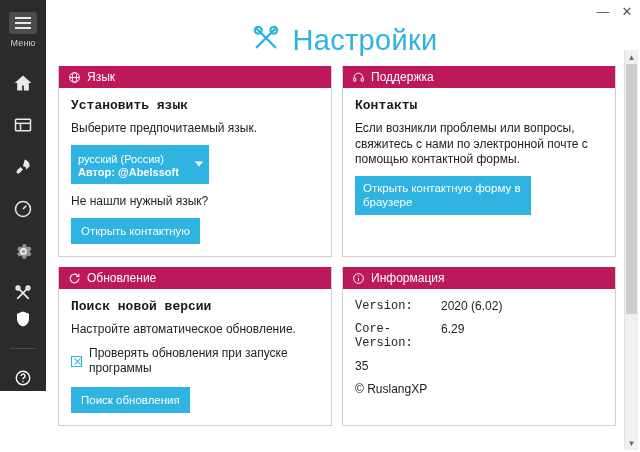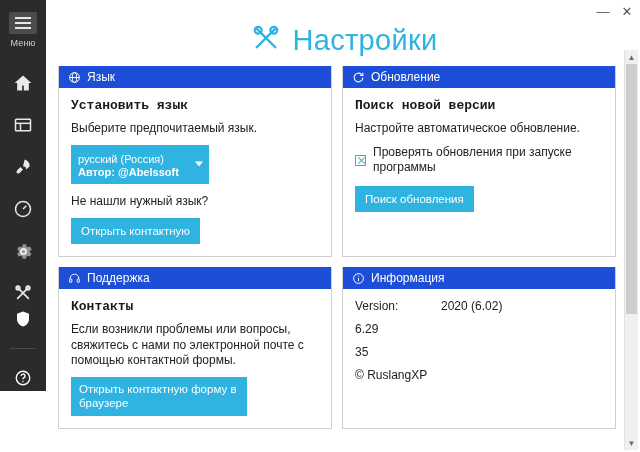--- a/index.html
+++ b/index.html
@@ -138,21 +138,21 @@
     grid-template-columns: 1fr 1fr;
     gap: 10px 10px;
   }
   .card {
     background: #ffffff;
     border: 1px solid #cfcfcf;
     border-top: none;
     overflow: hidden;
   }
   .card-head {
-    background: #1d4ed8;
+    background: #be185d;
     color: #ffffff;
     height: 22px;
     display: flex;
     align-items: center;
     gap: 6px;
     padding: 0 8px;
     font-size: 12px;
   }
   .card-head .ci {
     width: 14px; height: 14px;
@@ -248,21 +248,21 @@
     font-size: 12px;
     color: #222;
     margin-bottom: 9px;
   }
   .info-row {
     display: flex;
     font-size: 12px;
     color: #222;
     margin-bottom: 9px;
   }
-  .info-key { width: 86px; flex: 0 0 86px; }
+  .info-key { width: 86px; flex: 0 0 86px; font-family: Liberation Mono, monospace; }
   .info-val { }
 
   
   .scrollbar {
     position: absolute;
     top: 50px; right: 2px;
     width: 14px;
     bottom: 2px;
     background: #f0f0f0;
     border-left: 1px solid #e2e2e2;
@@ -430,73 +430,74 @@
               <span class="arrow"></span>
             </div>
             <p class="card-text">Не нашли нужный язык?</p>
             <button class="btn">Открыть контактную</button>
           </div>
         </div>
 
         <div class="card">
           <div class="card-head">
             <span class="ci">
+              <svg width="13" height="13" viewBox="0 0 24 24" fill="none" stroke="currentColor" stroke-width="1.8">
+                  <path d="M4 13v-1a8 8 0 0 1 16 0v1"></path>
+                  <rect x="3" y="13" width="4" height="6" rx="1"></rect>
+                  <rect x="17" y="13" width="4" height="6" rx="1"></rect>
+                </svg>
+            </span>
+            <span>Поддержка</span>
+          </div>
+          <div class="card-body">
+            <div class="card-title">Контакты</div>
+            <p class="card-text">Если возникли проблемы или вопросы, свяжитесь с нами по электронной почте с помощью контактной формы.</p>
+            <button class="btn support-btn">Открыть контактную форму в браузере</button>
+          </div>
+        </div>
+
+        <div class="card">
+          <div class="card-head">
+            <span class="ci">
               <svg width="13" height="13" viewBox="0 0 24 24" fill="none" stroke="currentColor" stroke-width="2">
                   <path d="M20 12a8 8 0 1 1-2.4-5.7"></path>
                   <polyline points="20,3 20,8 15,8"></polyline>
                 </svg>
             </span>
             <span>Обновление</span>
           </div>
           <div class="card-body">
             <div class="card-title">Поиск новой версии</div>
             <p class="card-text">Настройте автоматическое обновление.</p>
             <div class="check-row">
               <span class="checkbox"></span>
               <span class="check-label">Проверять обновления при запуске программы</span>
             </div>
             <button class="btn">Поиск обновления</button>
-          </div>
-        </div>
-
-        <div class="card">
-          <div class="card-head">
-            <span class="ci">
-              <svg width="13" height="13" viewBox="0 0 24 24" fill="none" stroke="currentColor" stroke-width="1.8">
-                  <path d="M4 13v-1a8 8 0 0 1 16 0v1"></path>
-                  <rect x="3" y="13" width="4" height="6" rx="1"></rect>
-                  <rect x="17" y="13" width="4" height="6" rx="1"></rect>
-                </svg>
-            </span>
-            <span>Поддержка</span>
-          </div>
-          <div class="card-body">
-            <div class="card-title">Контакты</div>
-            <p class="card-text">Если возникли проблемы или вопросы, свяжитесь с нами по электронной почте с помощью контактной формы.</p>
-            <button class="btn support-btn">Открыть контактную форму в браузере</button>
           </div>
         </div>
 
         <div class="card">
           <div class="card-head">
             <span class="ci">
               <svg width="13" height="13" viewBox="0 0 24 24" fill="none" stroke="currentColor" stroke-width="1.8">
                   <circle cx="12" cy="12" r="9"></circle>
                   <line x1="12" y1="11" x2="12" y2="17"></line>
                   <circle cx="12" cy="7.4" r="1.1" fill="currentColor" stroke="none"></circle>
                 </svg>
             </span>
             <span>Информация</span>
           </div>
           <div class="card-body">
             <div class="info-row">
               <span class="info-key">Version:</span>
               <span class="info-val">2020 (6.02)</span>
             </div>
             <div class="info-row">
+              <span class="info-key">Core-Version:</span>
               <span class="info-val">6.29</span>
             </div>
             <div class="info-row">
               <span class="info-val">35</span>
             </div>
             <div class="info-line">© RuslangXP</div>
           </div>
         </div>
 
       </div>

